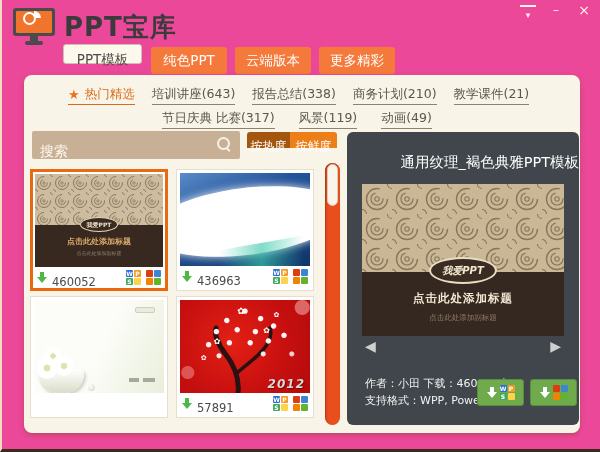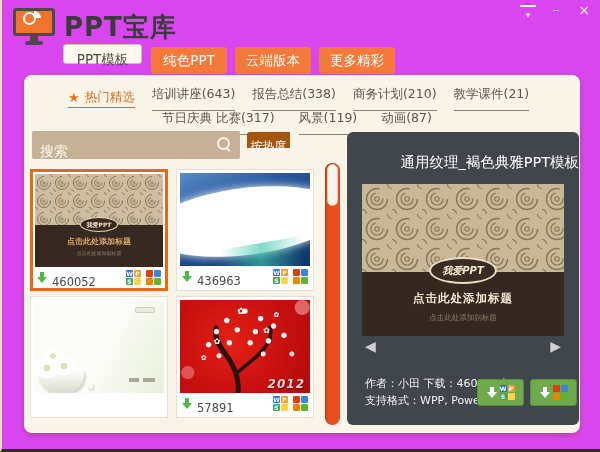--- a/index.html
+++ b/index.html
@@ -1,17 +1,17 @@
 <!DOCTYPE html>
 <html><head>
 <meta charset="utf-8">
 <style>
   * { margin:0; padding:0; box-sizing:border-box; }
   body { font-family:"DejaVu Sans","Liberation Sans",sans-serif; background:#888; }
-  .window { position:relative; width:600px; height:452px; background:#d946ef; overflow:hidden;
+  .window { position:relative; width:600px; height:452px; background:#ec4899; overflow:hidden;
             border-left:2px solid #f4dcc2; border-bottom:3px solid #3a2b1f; }
 
   
   .logo { position:absolute; left:11px; top:8px; width:44px; height:38px; }
   .monitor { position:absolute; left:0; top:0; width:42px; height:28px; background:#4b4b4d; border-radius:3px; }
   .screen { position:absolute; left:3px; top:3px; width:36px; height:22px; background:#f0742c; border-radius:1px; }
   .pie-ring { position:absolute; left:10px; top:4px; width:13px; height:13px; border:2px solid #fff; border-radius:50%; }
   .pie-wedge { position:absolute; left:21px; top:3px; width:7px; height:7px; background:#fff; border-radius:0 100% 0 0; }
   .stand { position:absolute; left:17px; top:28px; width:8px; height:5px; background:#4b4b4d; }
   .stand-base { position:absolute; left:12px; top:33px; width:18px; height:4px; background:#4b4b4d; border-radius:2px; }
@@ -28,21 +28,21 @@
   .tab.active { top:44px; height:20px; background:#fcf8ee; color:#4c4a45; border:1px solid #cdc3ac; line-height:29px; }
 
   
   .panel { position:absolute; left:22px; top:75px; width:556px; height:358px; background:#f9f4e8;
            border-radius:8px; box-shadow:0 2px 5px rgba(120,75,35,.45); }
 
   
   .cat-row { position:absolute; display:flex; align-items:center; font-size:12.5px; }
   .cat-row1 { left:44px; top:11px; gap:17px; }
   .cat-row2 { left:138px; top:35px; gap:24px; }
-  .cat-link { color:#5c564c; border-bottom:1px solid #8c8272; padding-bottom:7px; cursor:pointer; white-space:nowrap; }
+  .cat-link { color:#5c564c; border-bottom:1px solid #8c8272; padding-bottom:1px; cursor:pointer; white-space:nowrap; }
   .cat-featured { color:#d96b1c; border-bottom:1px solid #d96b1c; padding-bottom:1px; cursor:pointer;
                   display:flex; align-items:center; gap:5px; }
   .star { color:#e8721c; font-size:13px; border:0; }
 
   
   .search-box { position:absolute; left:8px; top:56px; width:208px; height:28px; background:#c8b097; border-radius:2px; }
   .search-box input { position:absolute; left:8px; top:0; width:170px; height:40px; background:transparent; border:0; outline:0;
                       color:#fff; font-size:14px; font-family:inherit; }
   .search-box input::placeholder { color:#fdf8ef; opacity:1; }
   .mag { position:absolute; right:9px; top:6px; width:14px; height:14px; cursor:pointer; }
@@ -182,29 +182,30 @@
         <span>热门精选</span>
       </span>
       <span class="cat-link">培训讲座(643)</span>
       <span class="cat-link">报告总结(338)</span>
       <span class="cat-link">商务计划(210)</span>
       <span class="cat-link">教学课件(21)</span>
     </div>
     <div class="cat-row cat-row2">
       <span class="cat-link">节日庆典 比赛(317)</span>
       <span class="cat-link">风景(119)</span>
-      <span class="cat-link">动画(87)</span>
+      <span class="cat-link">动画(49)</span>
     </div>
 
     <div class="search-box">
       <input type="text" placeholder="搜索" style="">
       <span class="mag"></span>
     </div>
     <div class="sort-group">
       <div class="sort-btn sort-hot">按热度</div>
+      <div class="sort-btn sort-fresh">按鲜度</div>
     </div>
 
     <div class="card selected" style="left:6px;top:94px;">
       <div class="card-img">
         <svg class="c1-top" width="100%" height="100%" preserveAspectRatio="none">
           <defs>
               <pattern id="swA" width="18" height="18" patternUnits="userSpaceOnUse">
             <rect width="18" height="18" fill="#cdbca0"></rect>
             <circle cx="9" cy="9" r="6.5" fill="none" stroke="#8a765a" stroke-width="1" stroke-dasharray="30 9"></circle>
             <circle cx="9" cy="9" r="3.5" fill="none" stroke="#8a765a" stroke-width="0.9" stroke-dasharray="15 6"></circle>

